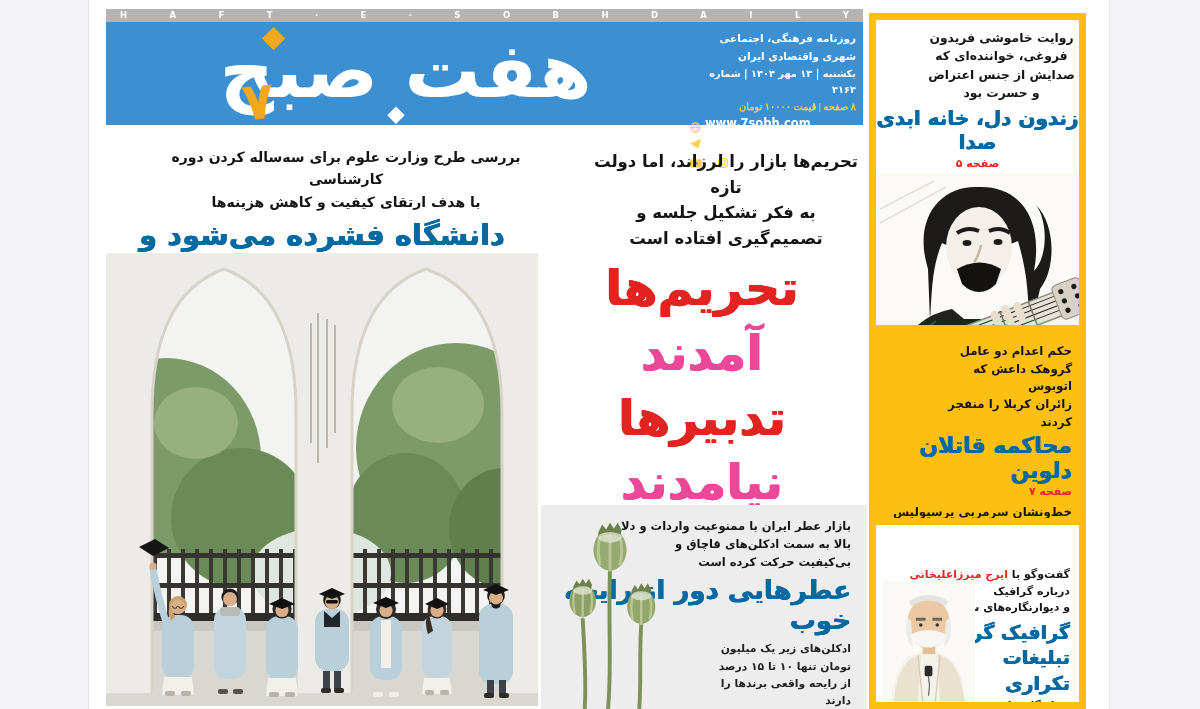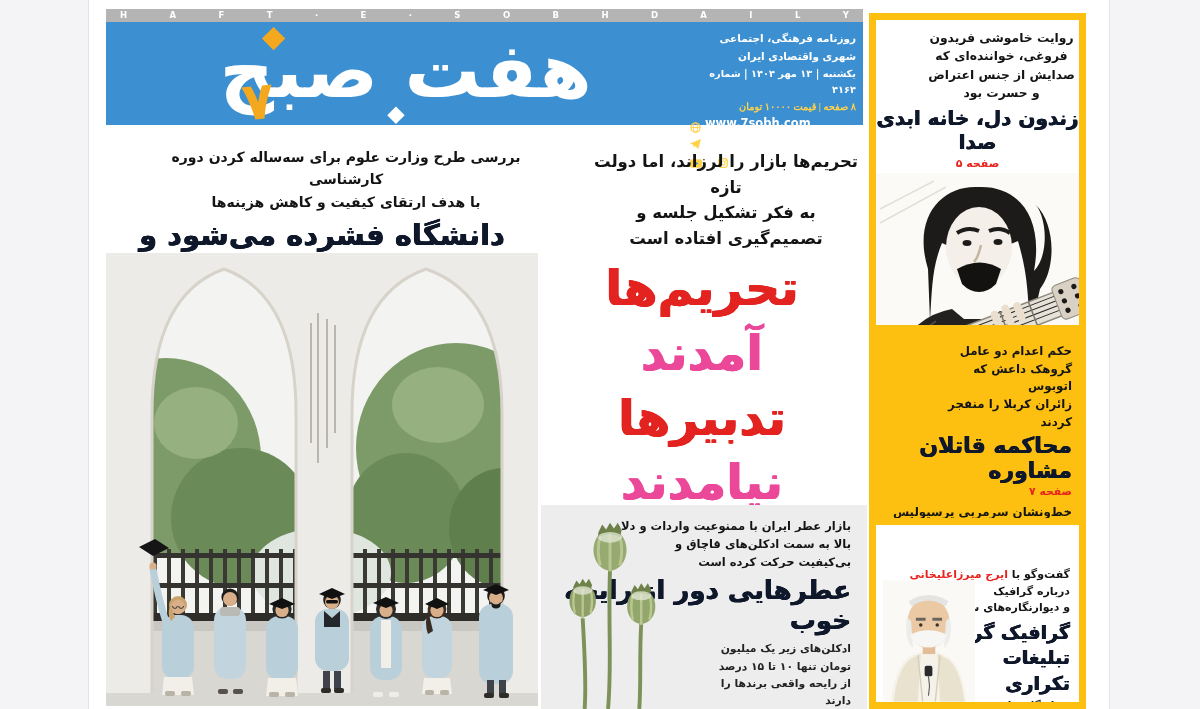--- a/index.html
+++ b/index.html
@@ -33,21 +33,21 @@
   
   .univ{left:17px;top:146px;width:432px;text-align:center;}
   .photo{left:17px;top:253px;width:432px;height:453px;}
   .sanc{left:452px;top:149px;width:322px;text-align:center;}
   .graybox{left:452px;top:505px;width:326px;height:204px;background:#ededee;box-sizing:border-box;padding:13px 16px 8px 14px;text-align:right;}
   .ybox1{left:780px;top:13px;width:217px;height:319px;background:#fff;border:7px solid #fdc011;box-sizing:border-box;text-align:center;overflow:hidden;}
   .yblock{left:780px;top:332px;width:217px;height:186px;background:#fdc011;box-sizing:border-box;padding:11px 14px;text-align:right;overflow:hidden;}
   .ybox2{left:780px;top:518px;width:217px;height:191px;background:#fff;border:7px solid #fdc011;box-sizing:border-box;padding:6px 9px;text-align:right;overflow:hidden;position:absolute;}
   
   .kicker{font-weight:bold;color:#141414;}
-  .headline{font-weight:bold;color:#0f172a;text-shadow:.4px 0 currentColor,-.4px 0 currentColor;}
+  .headline{font-weight:bold;color:#0369a1;text-shadow:.4px 0 currentColor,-.4px 0 currentColor;}
   .page-ref{color:#e8241f;font-weight:bold;font-size:11.5px;}
   .red{color:#e8241f;}
   .univ .kicker{font-size:14px;line-height:1.6;}
   .univ .headline{font-size:29px;margin-top:5px;}
   .univ .page-ref{margin-top:9px;}
   .sanc .kicker{font-size:16.5px;line-height:1.55;}
   .sanc .giant{font-size:49px;line-height:1.32;font-weight:bold;margin-top:6px;
     text-shadow:.6px 0 currentColor,-.6px 0 currentColor;}
   .sanc .giant .w1{color:#e32320;text-shadow:.6px 0 #e32320,-.6px 0 #e32320;}
   .sanc .giant .w2{color:#ec4899;}
@@ -337,21 +337,21 @@
           <rect x="132" y="140" width="8" height="22" rx="4" fill="#eadfce"></rect>
           <rect x="144" y="142" width="8" height="20" rx="4" fill="#eadfce"></rect>
       </g>
     </svg>
   </div>
 
   <div class="abs yblock">
     <div>
       <div class="kicker pre">حکم اعدام دو عامل گروهک داعش که اتوبوس
 زائران کربلا را منفجر کردند</div>
-      <div class="headline">محاکمه قاتلان مشاوره</div>
+      <div class="headline">محاکمه قاتلان دلوین</div>
       <span class="page-ref">صفحه ۷</span>
     </div>
     <div>
       <div class="kicker">خط‌ونشان سرمربی پرسپولیس در رختکن</div>
       <div class="headline h2 pre">هاشمیان: شوخی ندارم!
 دیگر به اسم‌ها بازی نمی‌دهم</div>
 
     </div>
   </div>
 

